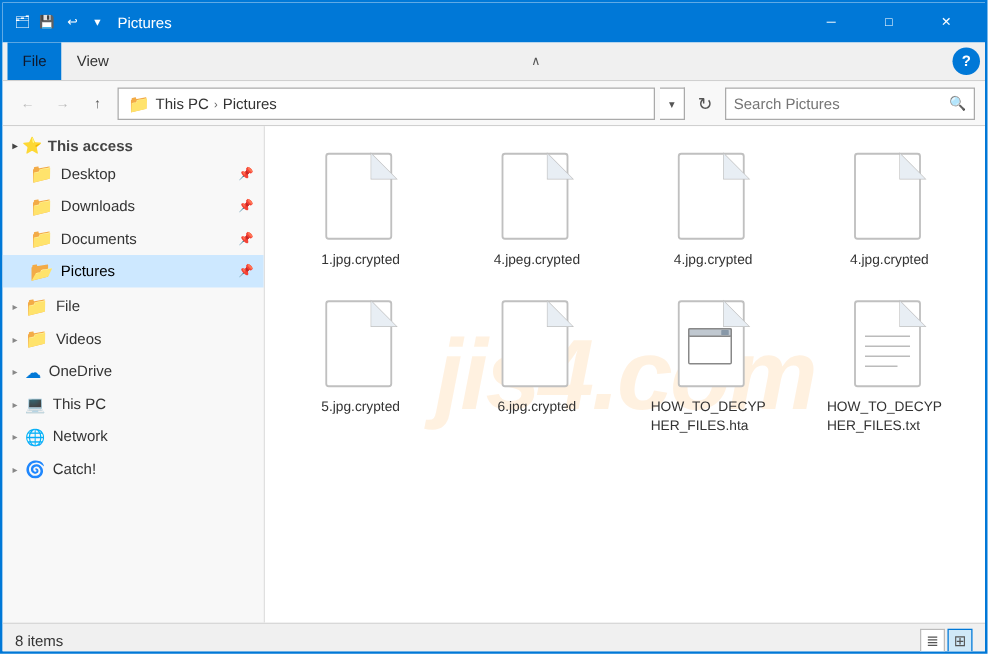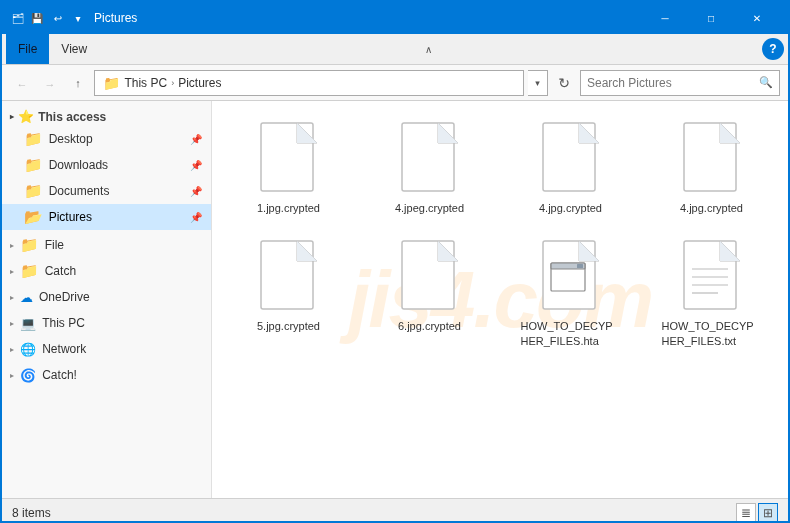--- a/index.html
+++ b/index.html
@@ -402,21 +402,21 @@
 
     <div class="sidebar-item" style="padding-left:8px;">
       <span style="font-size:8px;color:#888;">▸</span>
       <span class="icon-folder">📁</span>
       <span>File</span>
     </div>
 
     <div class="sidebar-item" style="padding-left:8px;">
       <span style="font-size:8px;color:#888;">▸</span>
       <span class="icon-folder">📁</span>
-      <span>Catch</span>
+      <span>Videos</span>
     </div>
 
     <div class="sidebar-item" style="padding-left:8px;">
       <span style="font-size:8px;color:#888;">▸</span>
       <span style="font-size:13px;color:#0078d7;">☁</span>
       <span>OneDrive</span>
     </div>
 
     <div class="sidebar-item" style="padding-left:8px;">
       <span style="font-size:8px;color:#888;">▸</span>

